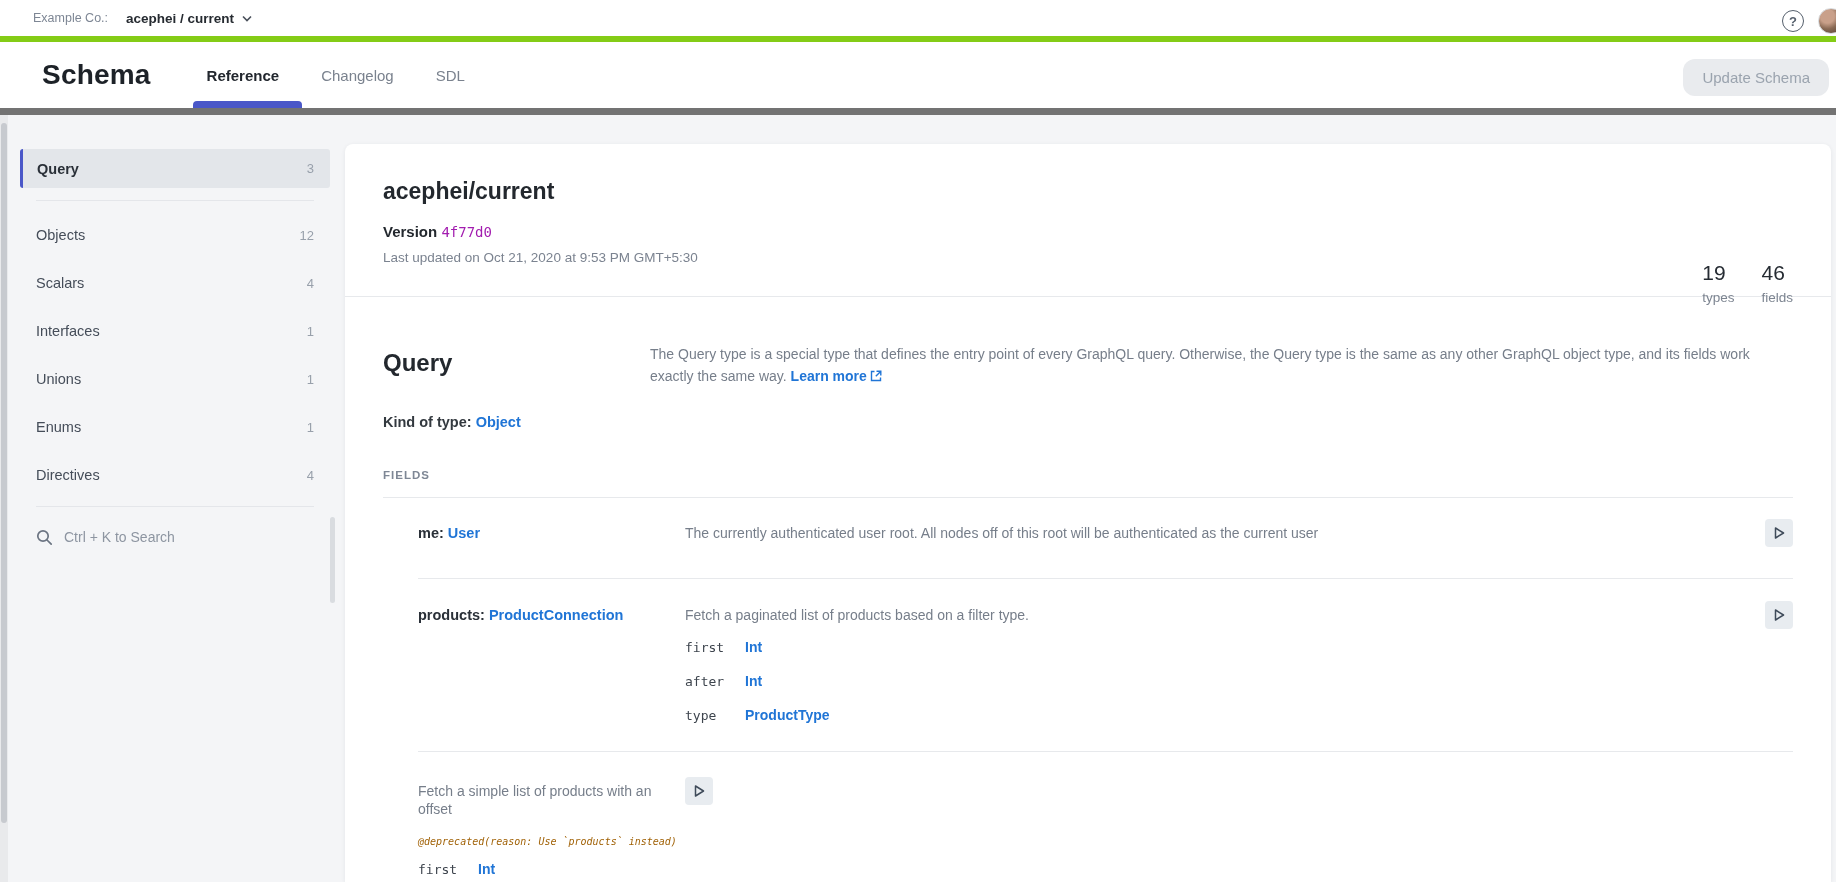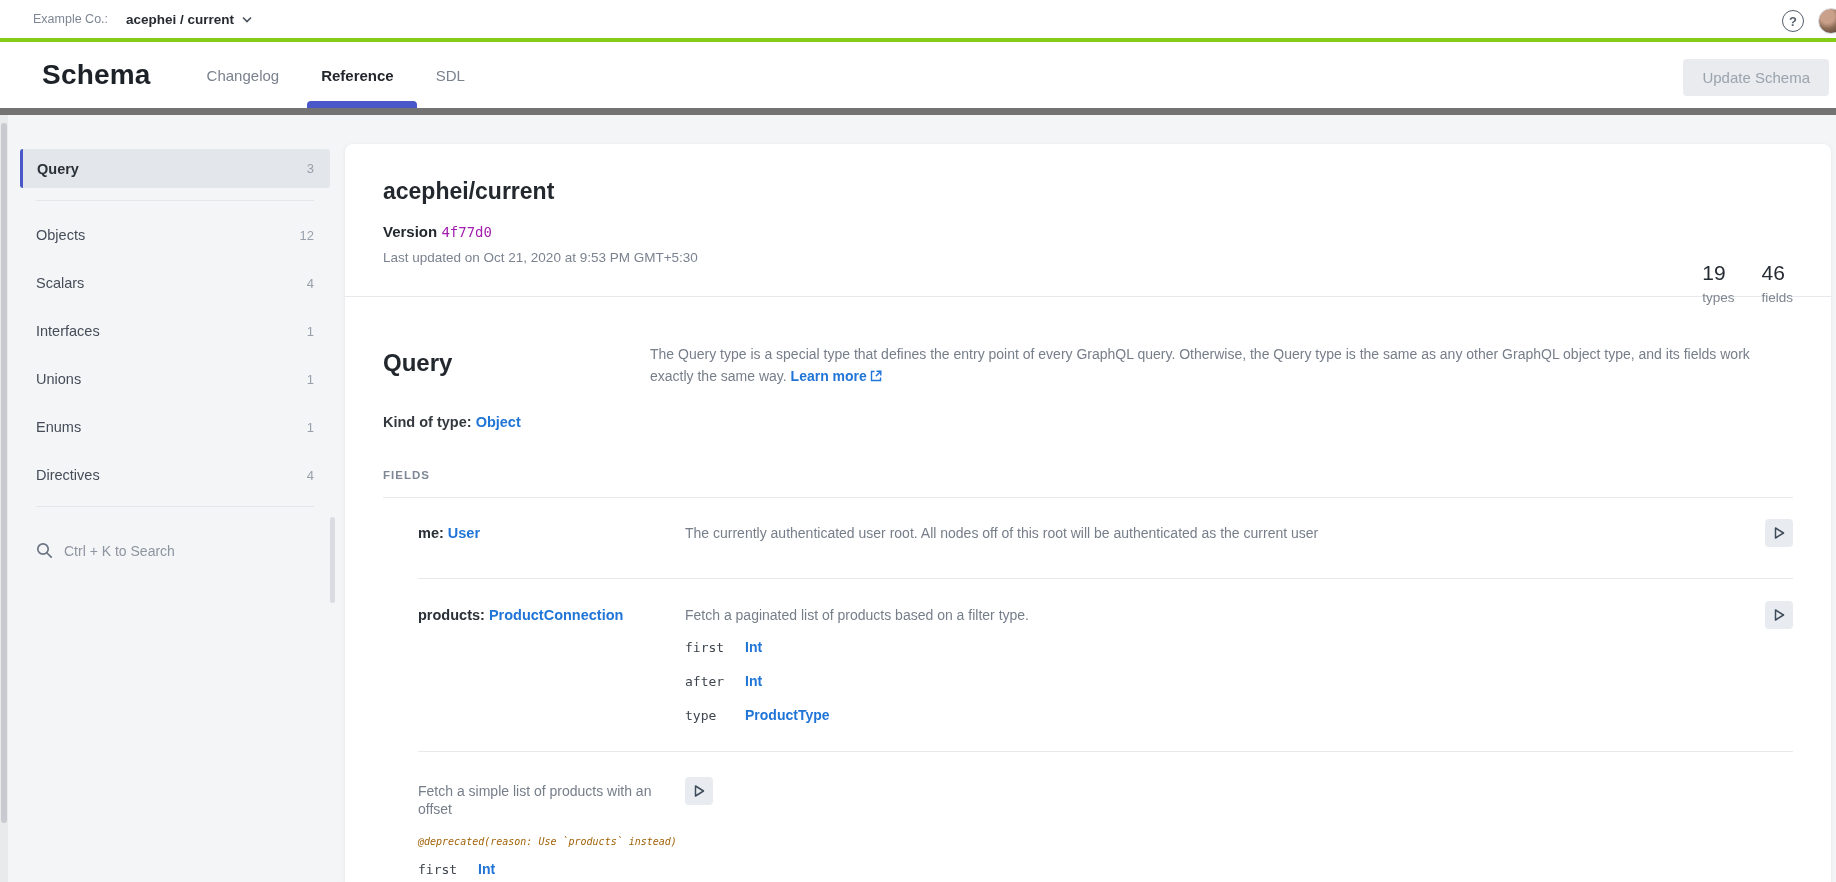--- a/index.html
+++ b/index.html
@@ -3,21 +3,21 @@
 <meta charset="utf-8">
 <style>
   * { margin:0; padding:0; box-sizing:border-box; }
   html,body { width:1836px; height:882px; overflow:hidden; }
   body { font-family:"Liberation Sans", sans-serif; background:#f4f5f7; color:#22272e; }
 
   .page { position:relative; width:1836px; height:882px; overflow:hidden; background:#f4f5f7; }
 
   
   .topbar { position:absolute; top:0; left:0; width:100%; height:42px; background:#fff;
-            border-bottom:4px solid #84cc16; display:flex; align-items:center; padding-left:33px; }
+            border-bottom:6px solid #84cc16; display:flex; align-items:center; padding-left:33px; }
   .org-label { font-size:12.5px; color:#7d8694; }
   .graph-selector { display:flex; align-items:center; gap:8px; margin-left:18px; cursor:pointer; }
   .graph-selector .gname { font-size:13.5px; font-weight:700; color:#262b31; }
   .chev { width:10px; height:7px; }
   .topbar-right { position:absolute; right:8px; top:0; height:42px; display:flex; align-items:center; gap:14px; }
   .help-btn { width:22px; height:22px; border-radius:50%; border:1.5px solid #555f6c; color:#555f6c;
               display:flex; align-items:center; justify-content:center; font-size:13px; font-weight:700; background:#fff; cursor:pointer;}
   .avatar { width:26px; height:26px; border-radius:50%; flex:0 0 26px;
             background:radial-gradient(circle at 35% 30%, #c9a08a 0 30%, #8a6a55 55%, #4e3b30 100%);
             border:1px solid #d7dadd; margin-right:-16px; }
@@ -26,39 +26,39 @@
   .pagehead { position:absolute; top:42px; left:0; width:100%; height:73px; background:#fff;
               border-bottom:7px solid #737373; display:flex; align-items:center; }
   .pagehead h1 { font-size:28px; font-weight:700; color:#1d2228; margin-left:42px; letter-spacing:.2px; }
   .tabs { display:flex; height:100%; margin-left:35px; }
   .tab { position:relative; height:100%; display:flex; align-items:center; padding:0 21px; font-size:15px;
          color:#7a828e; cursor:pointer; }
   .tab.active { color:#22272e; font-weight:700; }
   .tab.active .tab-underline { position:absolute; left:7px; right:-2px; bottom:0; height:7px;
          background:#4a57c8; border-radius:4px 4px 0 0; }
   .update-btn { position:absolute; right:7px; top:17px; height:37px; padding:0 19px; background:#e9ebee;
-                color:#9aa3ae; border:none; border-radius:4px; font-size:15px; font-family:inherit; cursor:pointer; }
+                color:#9aa3ae; border:none; border-radius:12px; font-size:15px; font-family:inherit; cursor:pointer; }
 
   
   .content { position:absolute; top:115px; left:0; right:0; bottom:0; }
 
   .left-scroll { position:absolute; left:0; top:0; bottom:0; width:8px; background:#e9eaec; }
   .left-scroll .thumb { position:absolute; left:1px; top:8px; width:6px; height:700px; background:#c7cacf; border-radius:3px; }
 
   
   .sidebar { position:absolute; left:20px; top:34px; width:310px; }
   .side-item { display:flex; align-items:center; justify-content:space-between; padding:0 16px; cursor:pointer; }
   .side-item .lbl { font-size:14.5px; color:#454d59; }
   .side-item .cnt { font-size:13px; color:#98a0ab; }
   .side-item.selected { height:39px; background:#e3e6ea; border-left:3px solid #4a57c8; border-radius:3px; padding-left:14px; }
   .side-item.selected .lbl { color:#2a3038; font-weight:600; }
   .side-item.plain { height:48px; }
   .side-div { border:none; border-top:1px solid #e4e6ea; margin:12px 16px 10px 16px; }
   .side-div.second { margin:7px 16px 8px 16px; }
-  .search-row { display:flex; align-items:flex-end; gap:11px; height:44px; padding:0 16px; cursor:pointer; }
+  .search-row { display:flex; align-items:center; gap:11px; height:44px; padding:0 16px; cursor:pointer; }
   .search-row .ph { font-size:14px; color:#8d95a1; }
   .side-scroll-thumb { position:absolute; left:330px; top:402px; width:5px; height:86px; background:#d9dce0; border-radius:2.5px; }
 
   
   .card { position:absolute; left:345px; top:29px; width:1486px; bottom:0; background:#fff;
           border-radius:8px 8px 0 0; box-shadow:0 1px 4px rgba(40,50,60,.08); }
   .card-head { position:relative; padding:32px 50px 29px 38px; border-bottom:1px solid #e7e9ec; }
   .graph-title { font-size:23px; font-weight:600; color:#23282e; line-height:30px; }
   .version-row { margin-top:16px; line-height:20px; font-size:15px; }
   .version-row .vlabel { font-weight:700; color:#23282e; }
@@ -112,26 +112,26 @@
     </div>
     <div class="topbar-right">
       <div class="help-btn">?</div>
       <div class="avatar"></div>
     </div>
   </div>
 
   <div class="pagehead">
     <h1>Schema</h1>
     <div class="tabs">
-      <div class="tab">
-        <span>Changelog</span>
-      </div>
       <div class="tab active">
         <span>Reference</span>
         <span class="tab-underline"></span>
+      </div>
+      <div class="tab">
+        <span>Changelog</span>
       </div>
       <div class="tab">
         <span>SDL</span>
       </div>
     </div>
     <button class="update-btn">Update Schema</button>
   </div>
 
   <div class="content">
 

